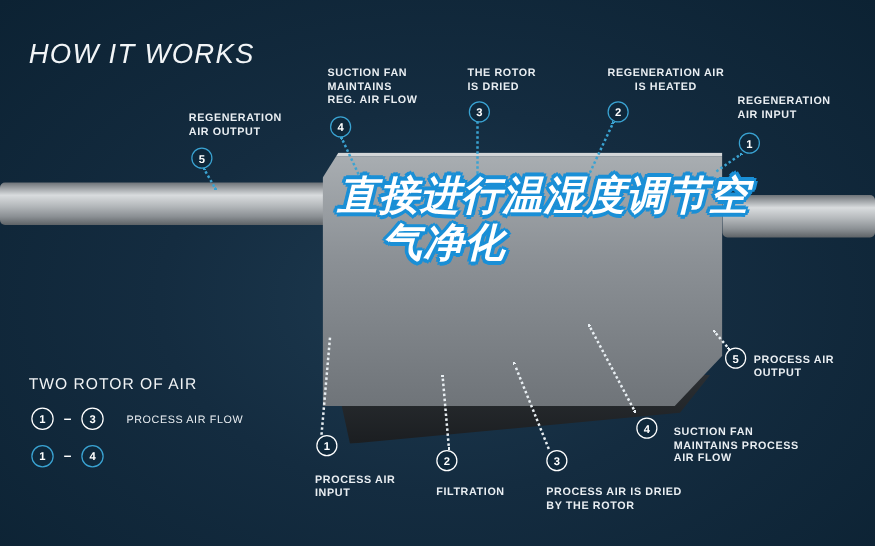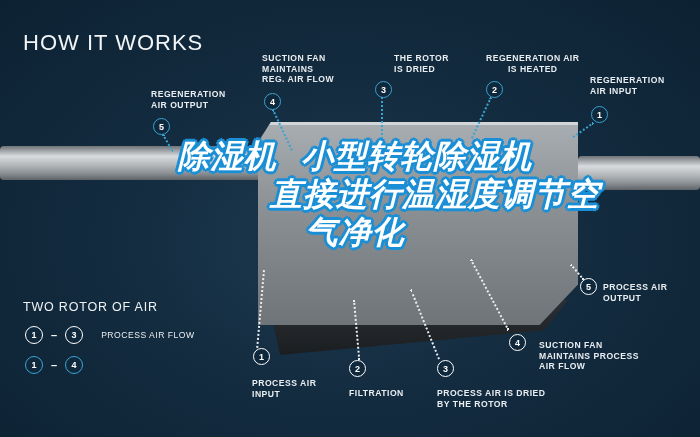--- a/index.html
+++ b/index.html
@@ -4,21 +4,21 @@
 <style>
   html, body { margin:0; padding:0; }
   body {
     width:700px; height:437px; overflow:hidden; position:relative;
     background: radial-gradient(ellipse at 50% 55%, #1d3a50 0%, #142c40 45%, #0c2233 100%);
     font-family: "Liberation Sans", "DejaVu Sans", sans-serif;
     color:#ffffff;
   }
   .abs { position:absolute; }
   .title {
-    left:23px; top:30px; font-size:22px; letter-spacing:1px; font-weight:400; color:#f2f5f7;
+    left:23px; top:30px; font-size:22px; letter-spacing:1px; font-weight:400; color:#f2f5f7;font-style:italic;
   }
   .lbl {
     font-size:8.6px; font-weight:700; letter-spacing:0.5px; line-height:10.5px;
     color:#e9eef2; white-space:pre-line; text-transform:uppercase;
   }
   .circ {
     width:17px; height:17px; border-radius:50%; box-sizing:border-box;
     border:1.6px solid #ffffff; font-size:9px; font-weight:700;
     display:flex; align-items:center; justify-content:center; color:#ffffff;
     background:#0f283b;
@@ -84,21 +84,21 @@
 
 <div class="abs lbl" style="left:151px; top:89px;">REGENERATION
 AIR OUTPUT</div>
 <div class="abs circ blue" style="left:153px; top:118px;">5</div>
 
 <div class="abs lbl" style="left:262px; top:53px;">SUCTION FAN
 MAINTAINS
 REG. AIR FLOW</div>
 <div class="abs circ blue" style="left:264px; top:93px;">4</div>
 
-<div class="abs lbl" style="left:374px; top:53px;margin-left:20px;">THE ROTOR
+<div class="abs lbl" style="left:374px; top:53px;">THE ROTOR
 IS DRIED</div>
 <div class="abs circ blue" style="left:375px; top:81px;">3</div>
 
 <div class="abs lbl" style="left:486px; top:53px;text-align:center;">REGENERATION AIR
 IS HEATED</div>
 <div class="abs circ blue" style="left:486px; top:81px;">2</div>
 
 <div class="abs lbl" style="left:590px; top:75px;">REGENERATION
 AIR INPUT</div>
 <div class="abs circ blue" style="left:591px; top:106px;">1</div>
@@ -130,16 +130,15 @@
   <span class="circ">3</span>
   <span class="legend-text">PROCESS AIR FLOW</span>
 </div>
 <div class="legend-row" style="top:356px;">
   <span class="circ blue">1</span>
   <span class="dash">–</span>
   <span class="circ blue">4</span>
 </div>
 
 <div class="abs headline">
-  <div style="white-space:pre;">除湿机  小型转轮除湿机</div>
   <div style="white-space:pre;text-align:right;"> 直接进行温湿度调节空</div>
   <div>气净化</div>
 </div>
 
 </body></html>

